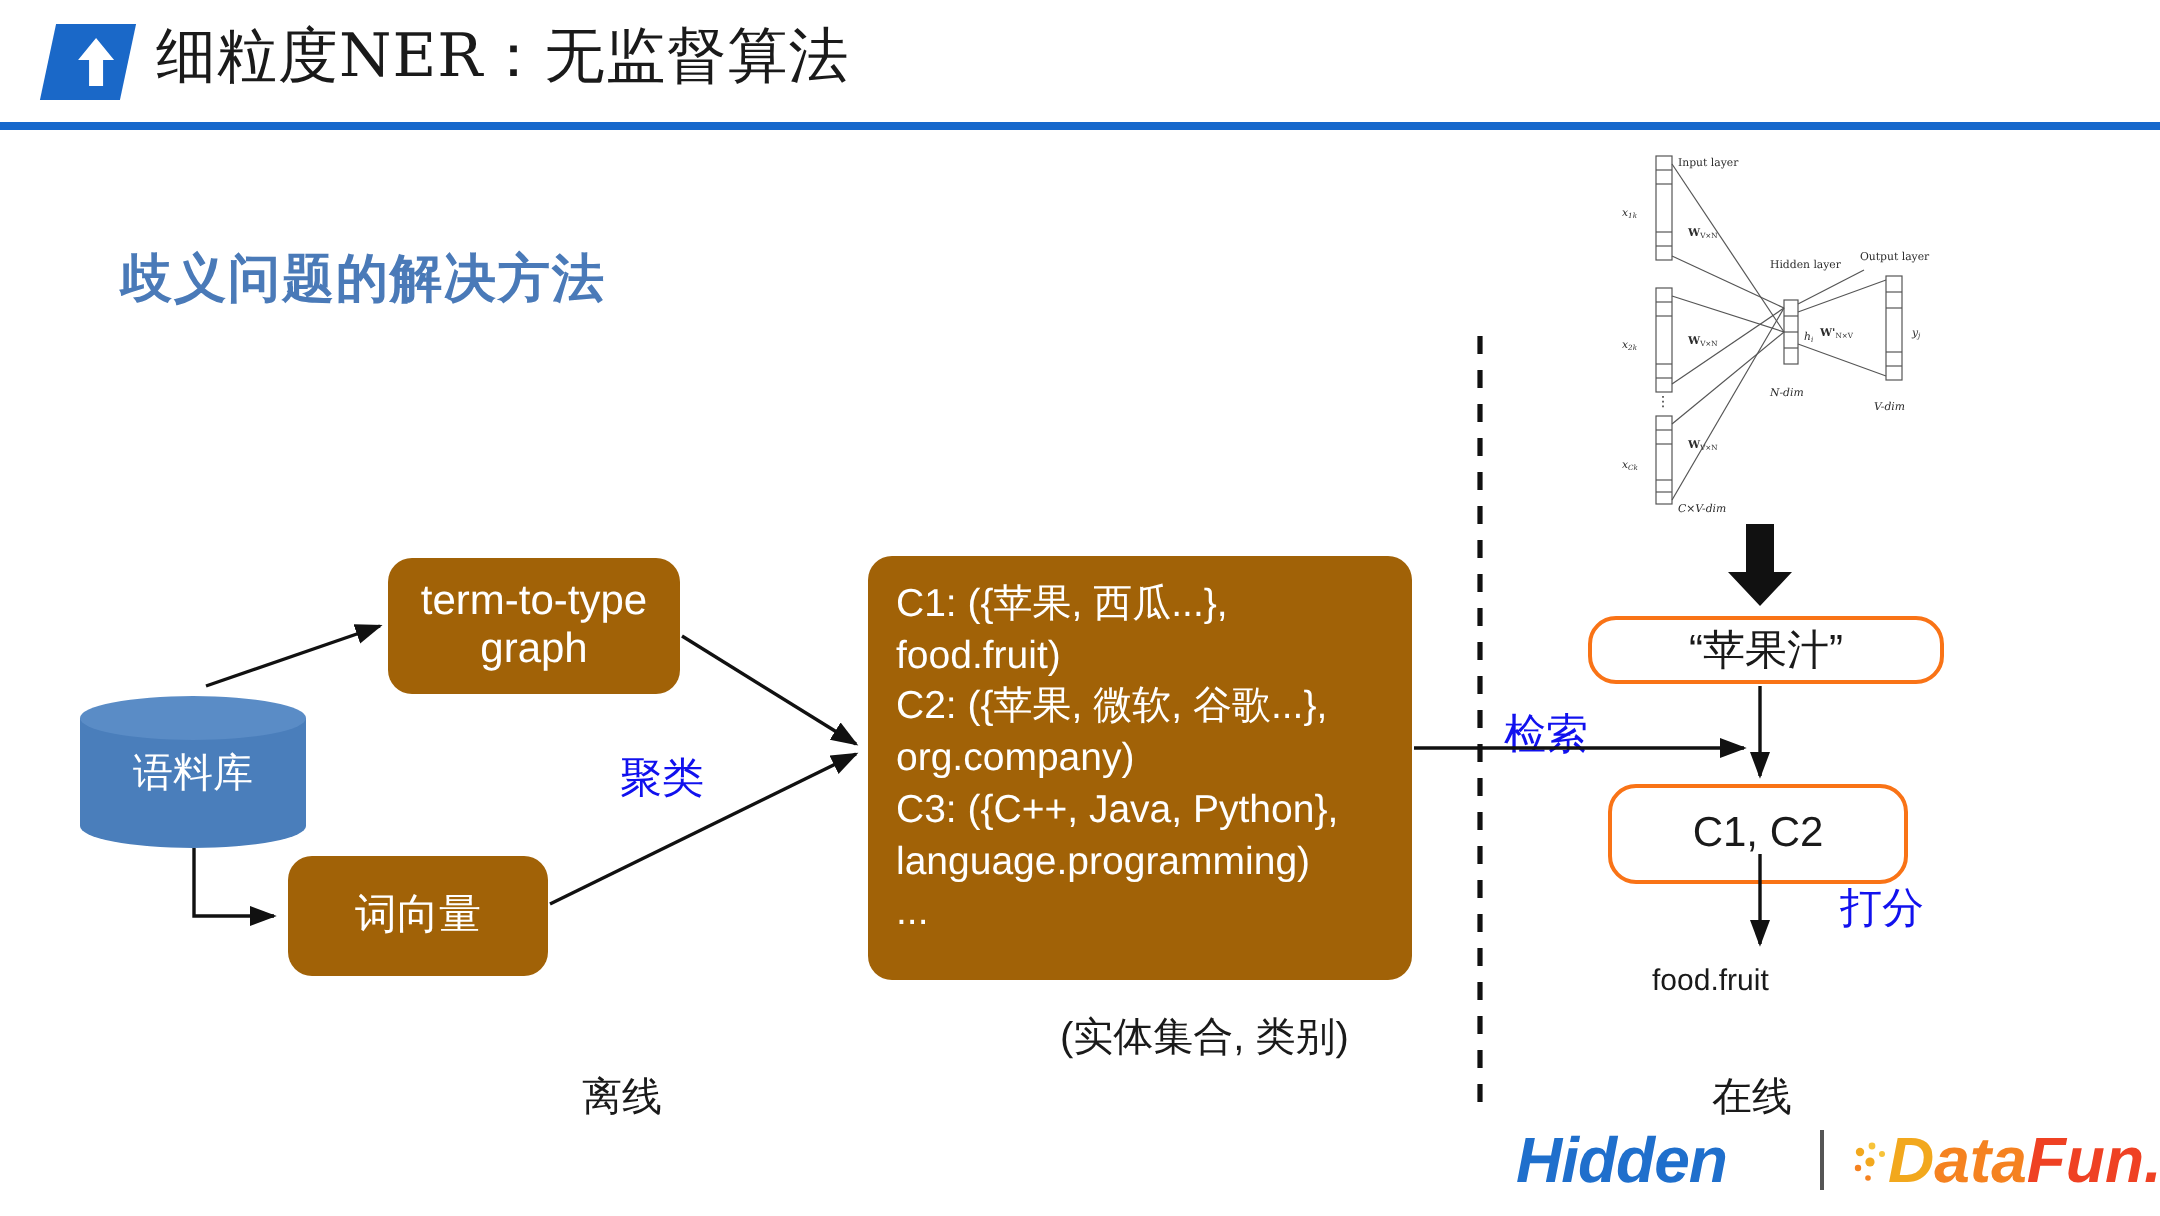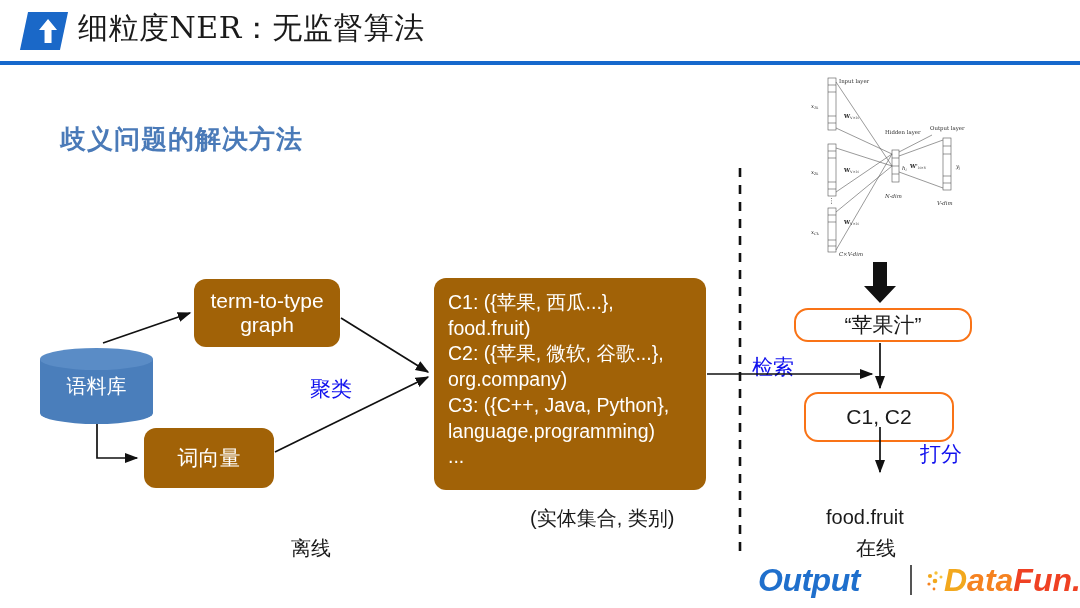--- a/index.html
+++ b/index.html
@@ -102,21 +102,21 @@
 <div class="plainlabel" style="left:291px;top:535px;">离线</div>
 
 <div class="whitebox" style="left:794px;top:308px;width:178px;height:34px;">
   <span>“苹果汁”</span>
 </div>
 
 <div class="whitebox" style="left:804px;top:392px;width:150px;height:50px;">
   <span>C1, C2</span>
 </div>
 
-<div class="plainlabel" style="left:826px;top:482px;font-size:20px;margin-top:24px;">food.fruit</div>
+<div class="plainlabel" style="left:826px;top:482px;font-size:15px;">food.fruit</div>
 
 <div class="bluelabel" style="left:752px;top:353px;">检索</div>
 <div class="bluelabel" style="left:920px;top:440px;">打分</div>
 <div class="plainlabel" style="left:856px;top:535px;">在线</div>
 
 <svg id="nnet" viewBox="0 0 168 186">
   <g stroke="#555" fill="none" stroke-width="0.6">
 
     <rect x="22" y="6" width="8" height="52"></rect>
     <line x1="22" y1="13" x2="30" y2="13"></line>
@@ -203,21 +203,21 @@
   </g>
 
   <g>
     <path d="M873,262 L873,286 L864,286 L880,303 L896,286 L887,286 L887,262 Z" fill="#111"></path>
   </g>
 
   <line x1="740" y1="168" x2="740" y2="556" stroke="#111" stroke-width="2.6" stroke-dasharray="9,8"></line>
 </svg>
 
 <div id="footer">
-  <div id="tencent-word">Output</div>
+  <div id="tencent-word">Hidden</div>
   <div id="footer-bar"></div>
   <svg id="df-dots" viewBox="0 0 22 26">
     <circle cx="4" cy="8" r="2.1" fill="#f2a81d"></circle>
     <circle cx="10" cy="5" r="1.7" fill="#f7c33a"></circle>
     <circle cx="3" cy="16" r="1.6" fill="#f58220"></circle>
     <circle cx="9" cy="13" r="2.3" fill="#f2a81d"></circle>
     <circle cx="15" cy="9" r="1.5" fill="#f7c33a"></circle>
     <circle cx="8" cy="21" r="1.4" fill="#f58220"></circle>
   </svg>
   <div id="datafun-word">

